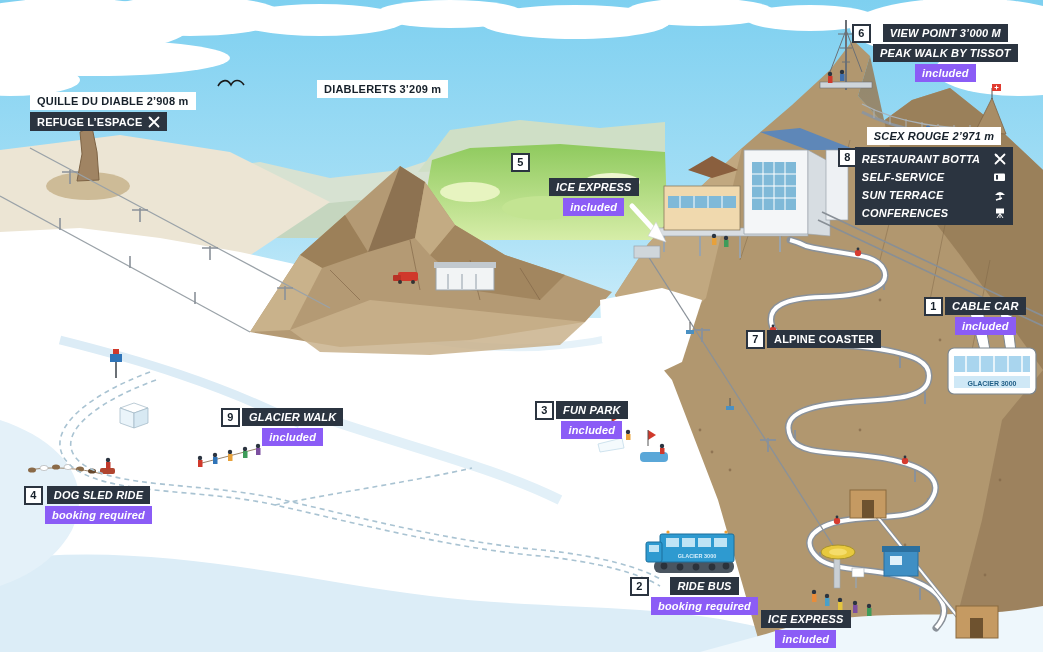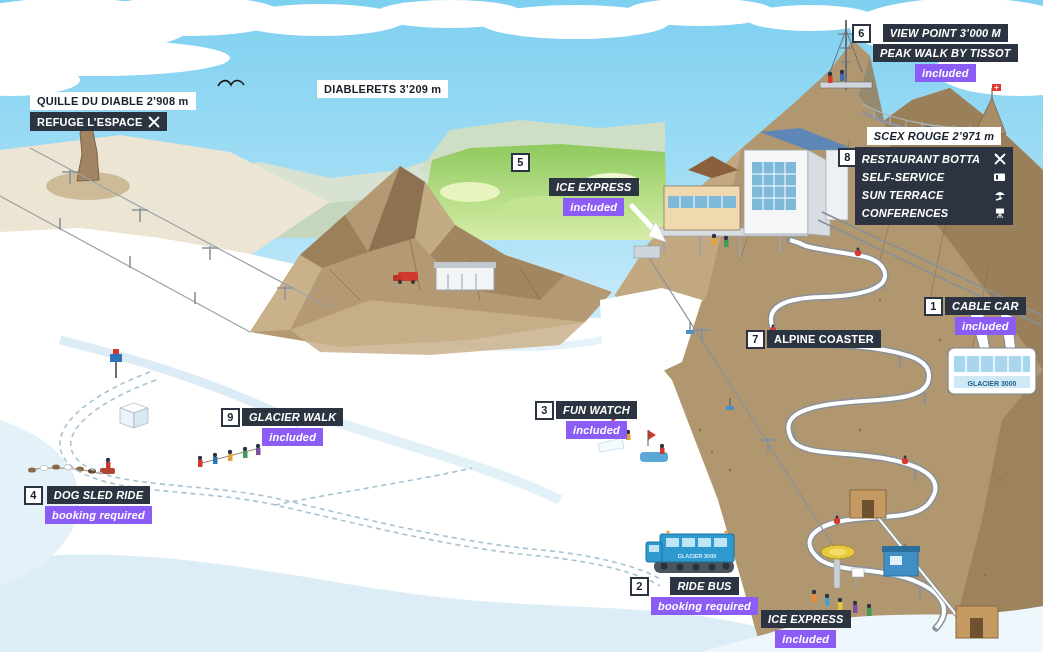--- a/index.html
+++ b/index.html
@@ -449,21 +449,21 @@
   <span class="num">9</span>
   <span class="stack">
     <span class="box dark">GLACIER WALK</span>
     <span class="box badge">included</span>
   </span>
 </div>
 
 <div class="lbl" style="left:535px;top:401px">
   <span class="num">3</span>
   <span class="stack">
-    <span class="box dark">FUN WATCH</span>
+    <span class="box dark">FUN PARK</span>
     <span class="box badge">included</span>
   </span>
 </div>
 
 <div class="lbl" style="left:24px;top:486px">
   <span class="num">4</span>
   <span class="stack">
     <span class="box dark">DOG SLED RIDE</span>
     <span class="box badge">booking required</span>
   </span>

